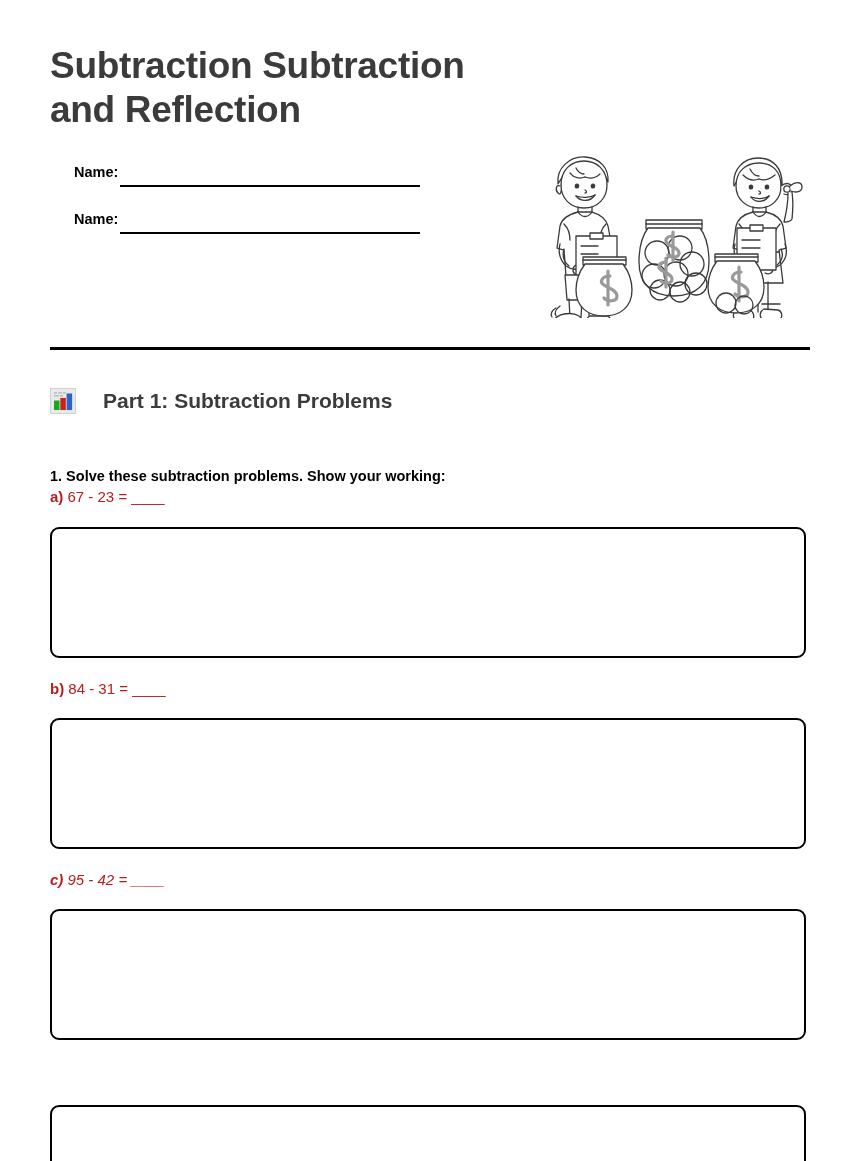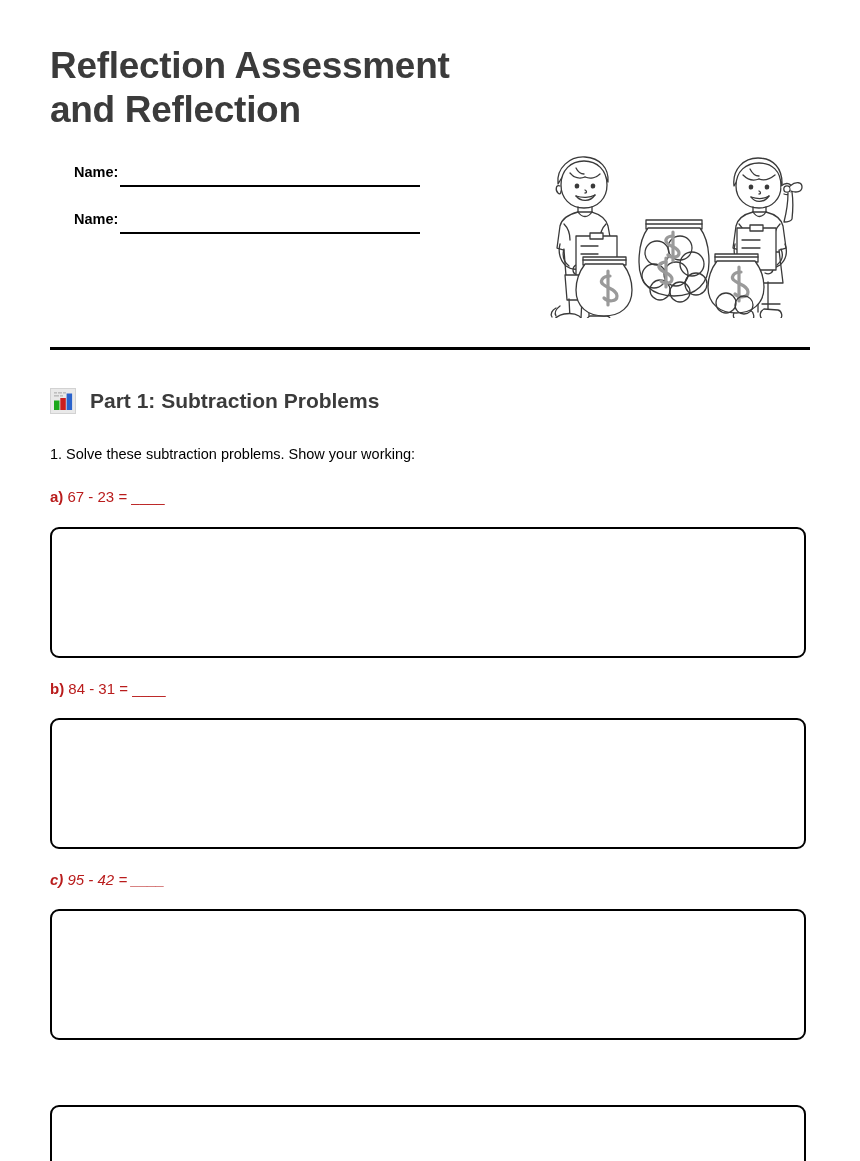--- a/index.html
+++ b/index.html
@@ -86,44 +86,45 @@
     border-bottom: 3px solid #000;
   }
 
   
   .section-heading {
     position: absolute;
     left: 50px;
     top: 388px;
     display: flex;
     align-items: center;
-    gap: 14px;
+    gap: 27px;
   }
   .barchart-icon {
     width: 26px;
     height: 26px;
     display: block;
     flex: 0 0 auto;
   }
   .barchart-icon svg { display: block; }
   .section-title {
     font-size: 21px;
     font-weight: bold;
     color: #3b3b3b;
     white-space: nowrap;
   }
 
   
   .q-prompt {
     position: absolute;
     left: 50px;
     font-size: 14.5px;
-    font-weight: normal;
+    font-weight: bold;
     color: #000;
     white-space: nowrap;
+    margin-top: 22px;
   }
   .q-prompt-1 { top: 446px; }
   .q-prompt-2 { top: 1067px; }
 
   .subitem {
     position: absolute;
     left: 50px;
     font-size: 15px;
     font-weight: normal;
     color: #b91c1c;
@@ -149,21 +150,21 @@
   .box-b { top: 718px;  height: 131px; }
   .box-c { top: 909px;  height: 131px; }
   .box-d { top: 1105px; height: 131px; }
 </style>
 </head>
 <body>
 
 <div class="page">
 
   <div class="header-zone">
-    <h1 class="doc-title"><span>Reflection Assessment</span><br><span>and Reflection</span></h1>
+    <h1 class="doc-title"><span>Subtraction Subtraction</span><br><span>and Reflection</span></h1>
   </div>
 
   <div class="field-row name">
     <span class="field-label">Name:</span>
     <span class="field-rule"></span>
   </div>
 
   <div class="field-row date">
     <span class="field-label">Name:</span>
     <span class="field-rule"></span>

